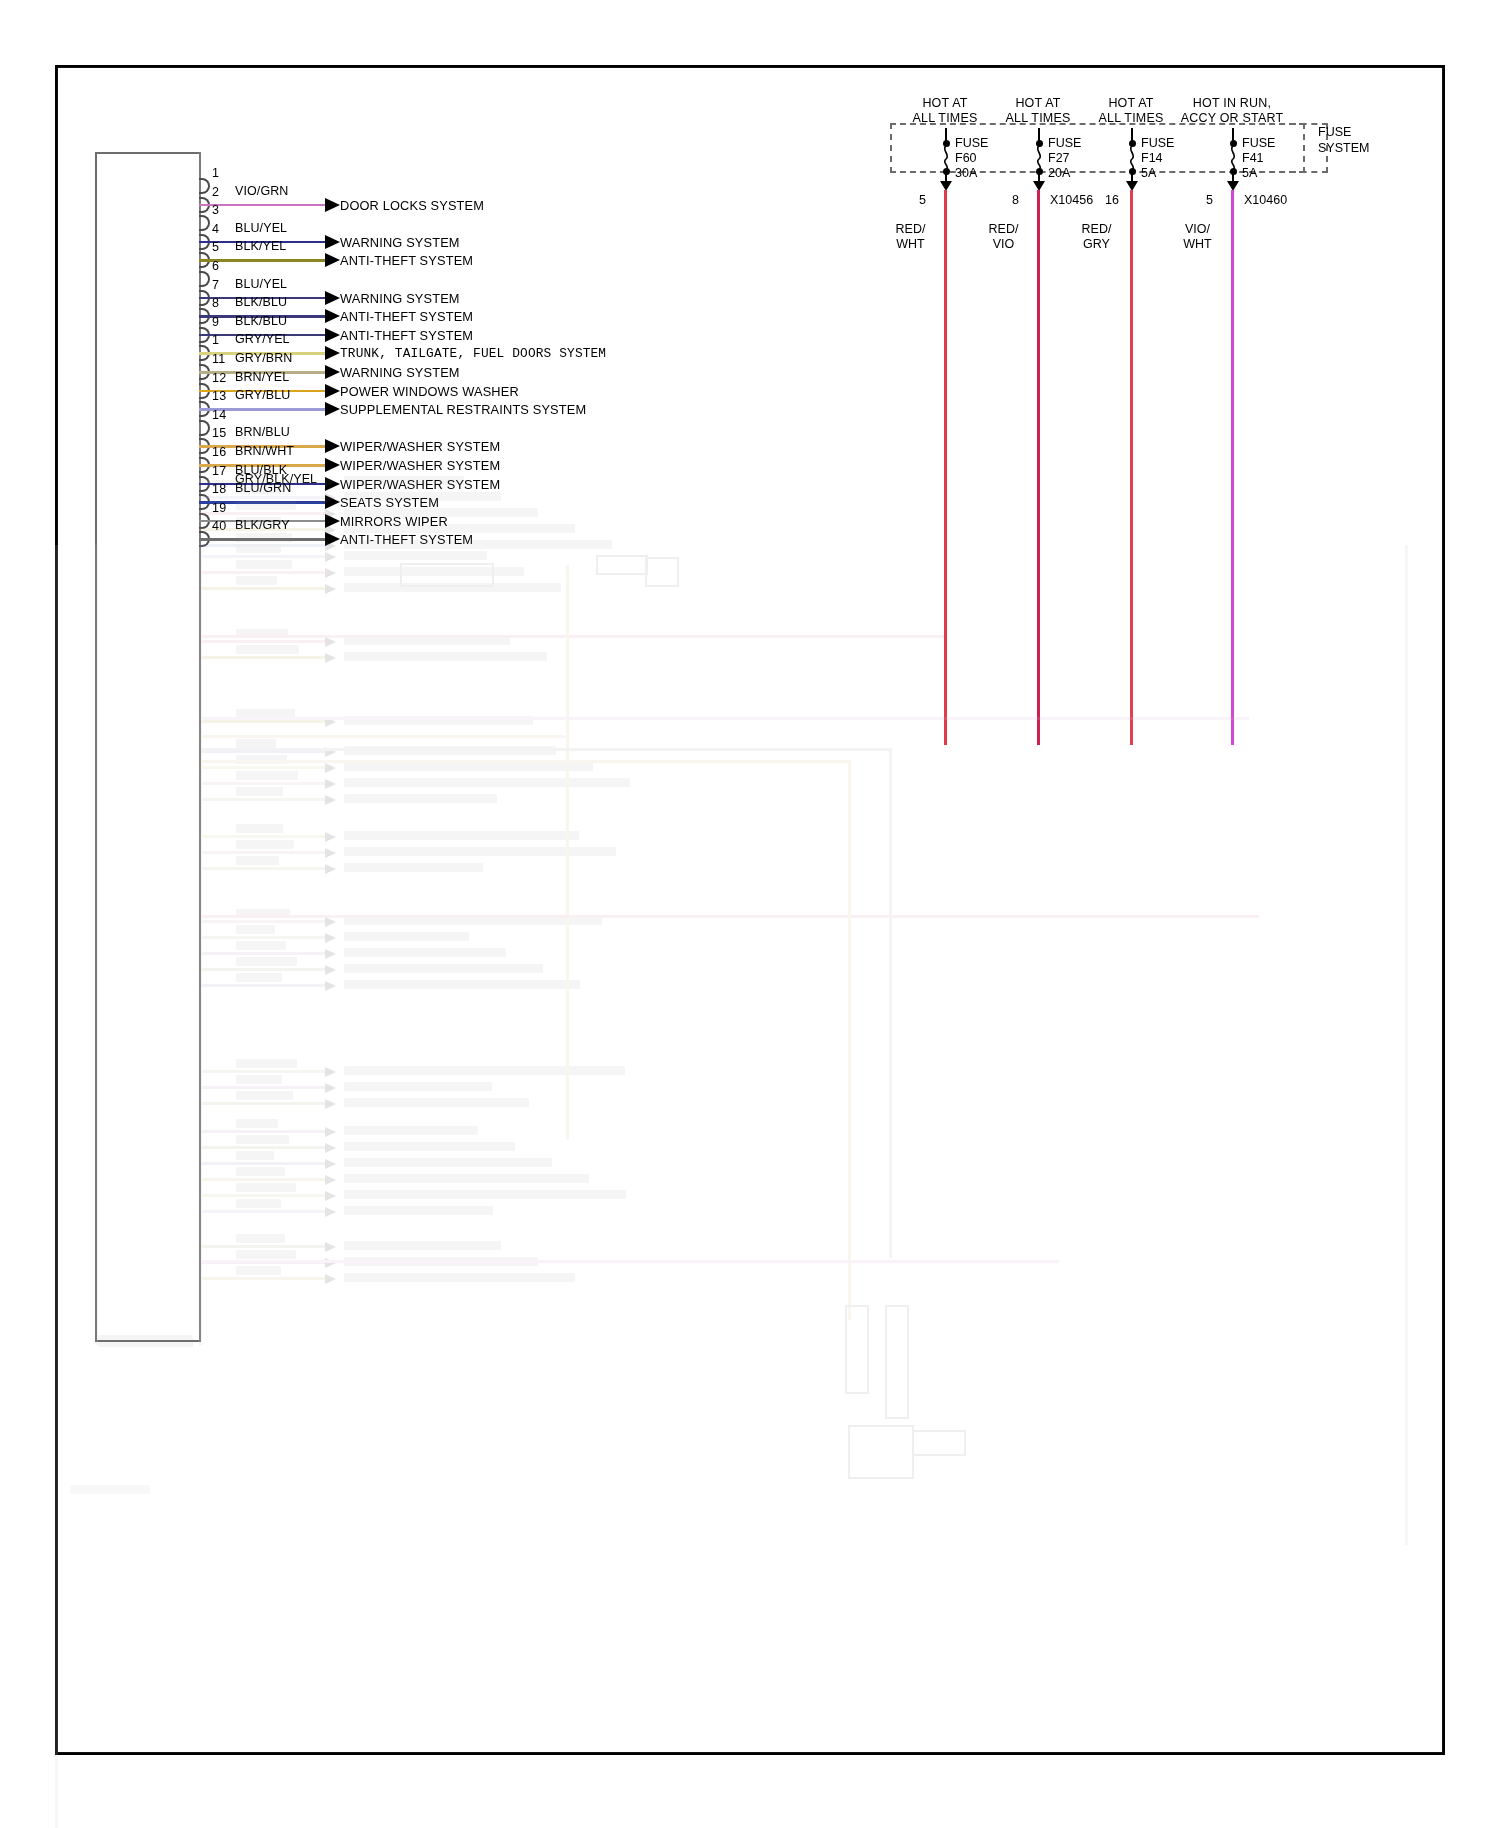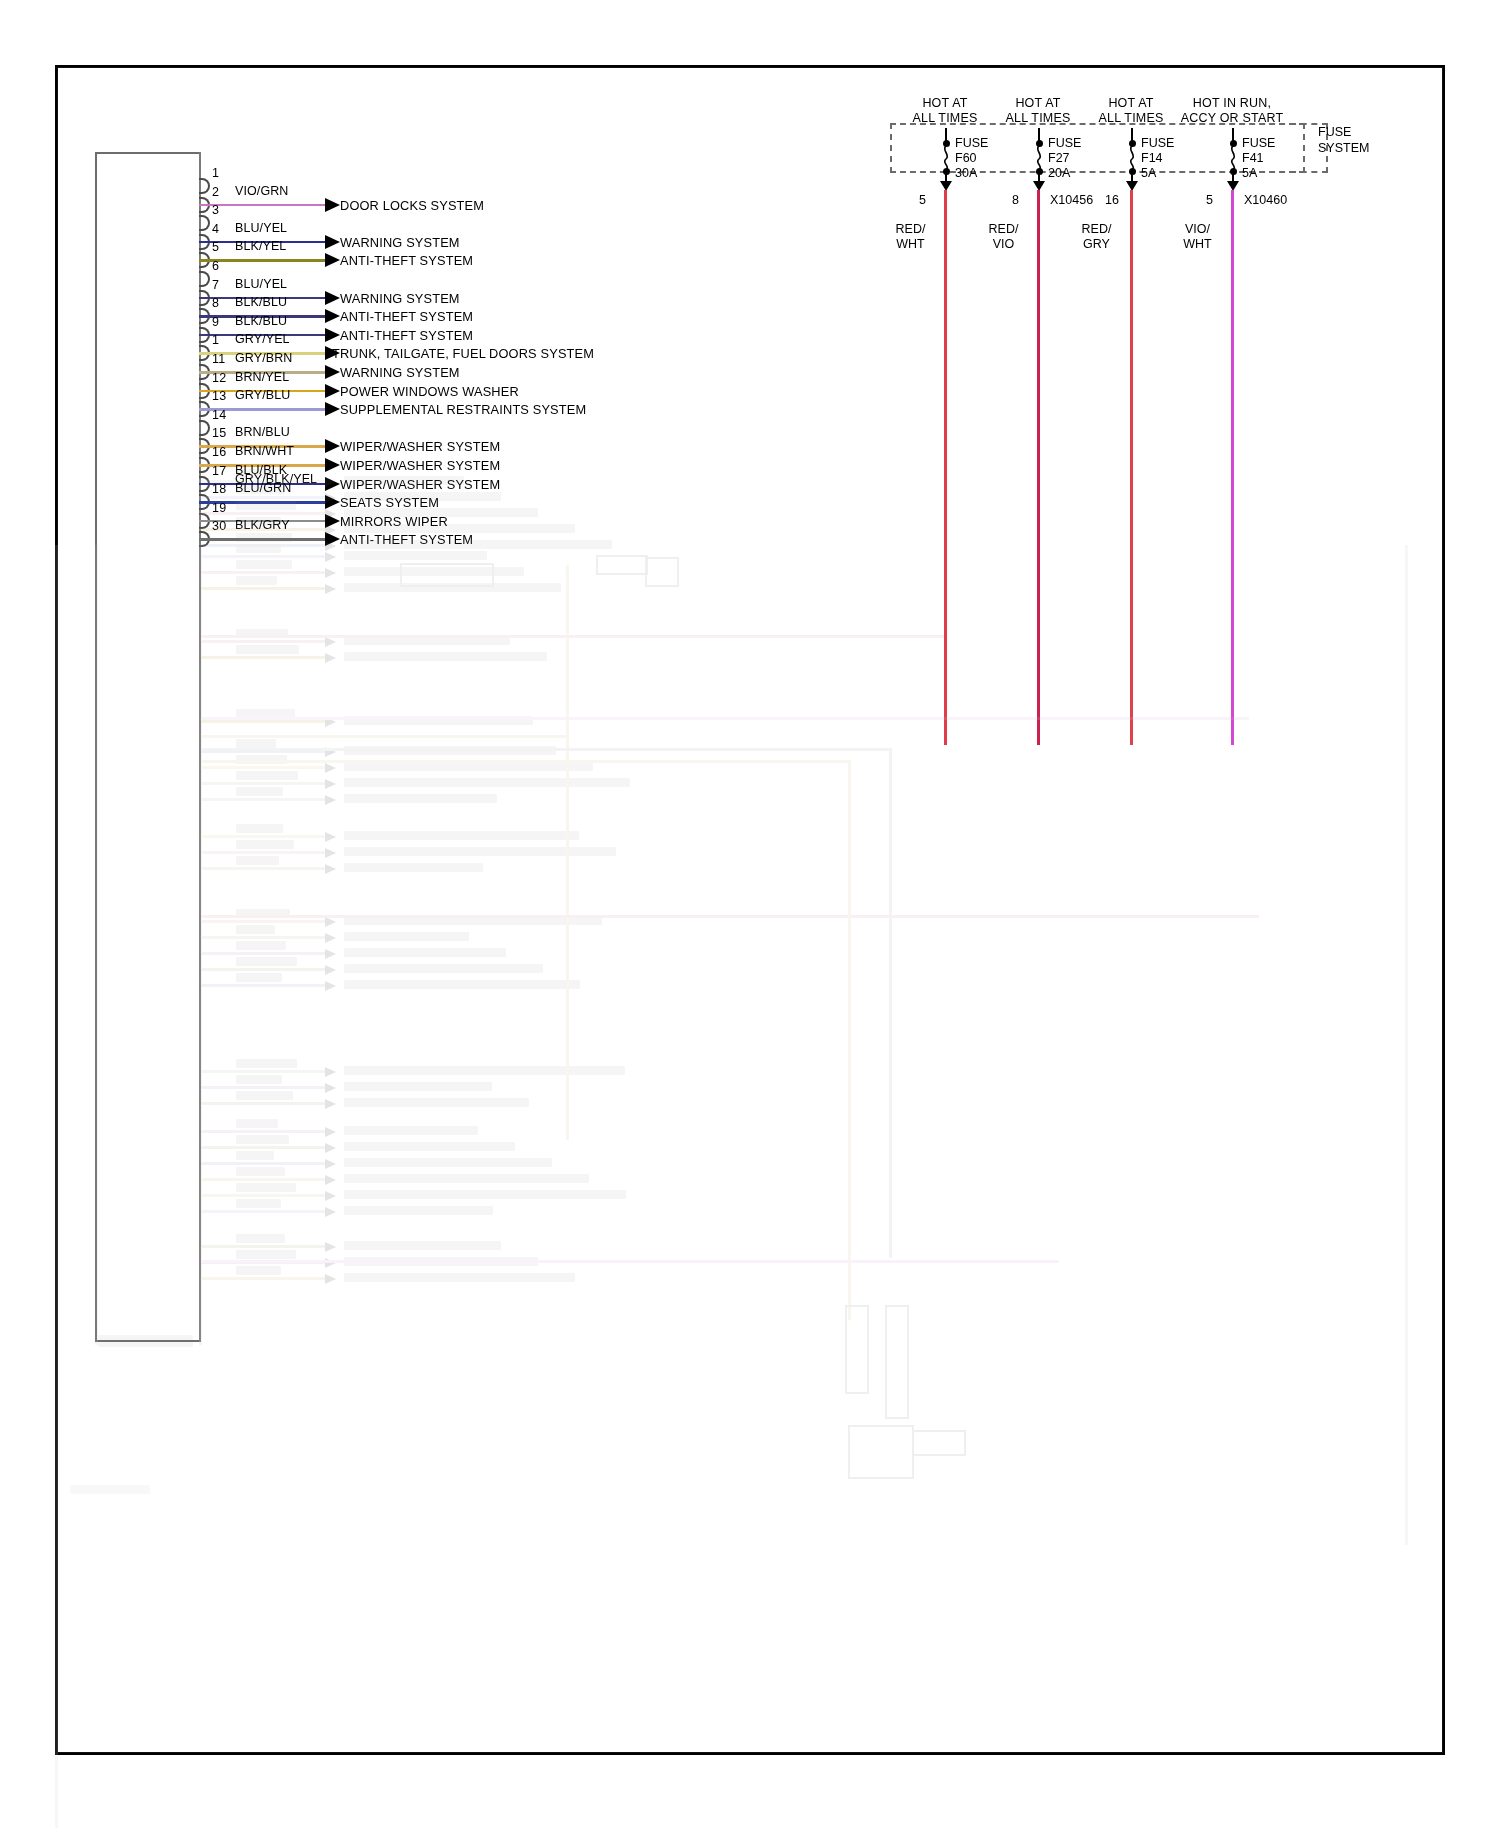--- a/index.html
+++ b/index.html
@@ -193,21 +193,21 @@
       <div class="wire-line" style="left: 199px; top: 333.8px; width: 126px; background: rgb(58, 58, 122);"></div>
       <div class="arrow-head" style="left: 325px; top: 327.8px;"></div>
       <div class="sys-label" style="left: 340px; top: 327.8px;">ANTI-THEFT SYSTEM</div>
       <div class="pin-row" style="top: 345.4px;">
         <div class="pin-curve"></div>
         <div class="pin-num">1</div>
       </div>
       <div class="wire-label" style="left: 235px; top: 332.4px;">GRY/YEL</div>
       <div class="wire-line" style="left: 199px; top: 352.4px; width: 126px; background: rgb(216, 210, 126);"></div>
       <div class="arrow-head" style="left: 325px; top: 346.4px;"></div>
-      <div class="sys-label" style="left: 332px; top: 346.4px;">TRUNK, TAILGATE, FUEL DOORS SYSTEM</div>
+      <div class="sys-label" style="left: 340px; top: 346.4px; font-family: Liberation Mono, monospace;">TRUNK, TAILGATE, FUEL DOORS SYSTEM</div>
       <div class="pin-row" style="top: 364px;">
         <div class="pin-curve"></div>
         <div class="pin-num">11</div>
       </div>
       <div class="wire-label" style="left: 235px; top: 351px;">GRY/BRN</div>
       <div class="wire-line" style="left: 199px; top: 371px; width: 126px; background: rgb(183, 173, 134);"></div>
       <div class="arrow-head" style="left: 325px; top: 365px;"></div>
       <div class="sys-label" style="left: 340px; top: 365px;">WARNING SYSTEM</div>
       <div class="pin-row" style="top: 382.6px;">
         <div class="pin-curve"></div>
@@ -264,21 +264,21 @@
       <div class="pin-row" style="top: 512.8px;">
         <div class="pin-curve"></div>
         <div class="pin-num">19</div>
       </div>
       <div class="wire-label" style="left: 235px; top: 472px;">GRY/BLK/YEL</div>
       <div class="wire-line" style="left: 199px; top: 519.8px; width: 126px; background: rgb(140, 140, 140);"></div>
       <div class="arrow-head" style="left: 325px; top: 513.8px;"></div>
       <div class="sys-label" style="left: 340px; top: 513.8px;">MIRRORS WIPER</div>
       <div class="pin-row" style="top: 531.4px;">
         <div class="pin-curve"></div>
-        <div class="pin-num">30</div>
+        <div class="pin-num">40</div>
       </div>
       <div class="wire-label" style="left: 235px; top: 518.4px;">BLK/GRY</div>
       <div class="wire-line" style="left: 199px; top: 538.4px; width: 126px; background: rgb(110, 110, 110);"></div>
       <div class="arrow-head" style="left: 325px; top: 532.4px;"></div>
       <div class="sys-label" style="left: 340px; top: 532.4px;">ANTI-THEFT SYSTEM</div>
     </div>
 
   <div id="fuse-holder">
     <div id="fuse-holder-dash"></div>
     <div id="fuse-holder-right-box"></div>

